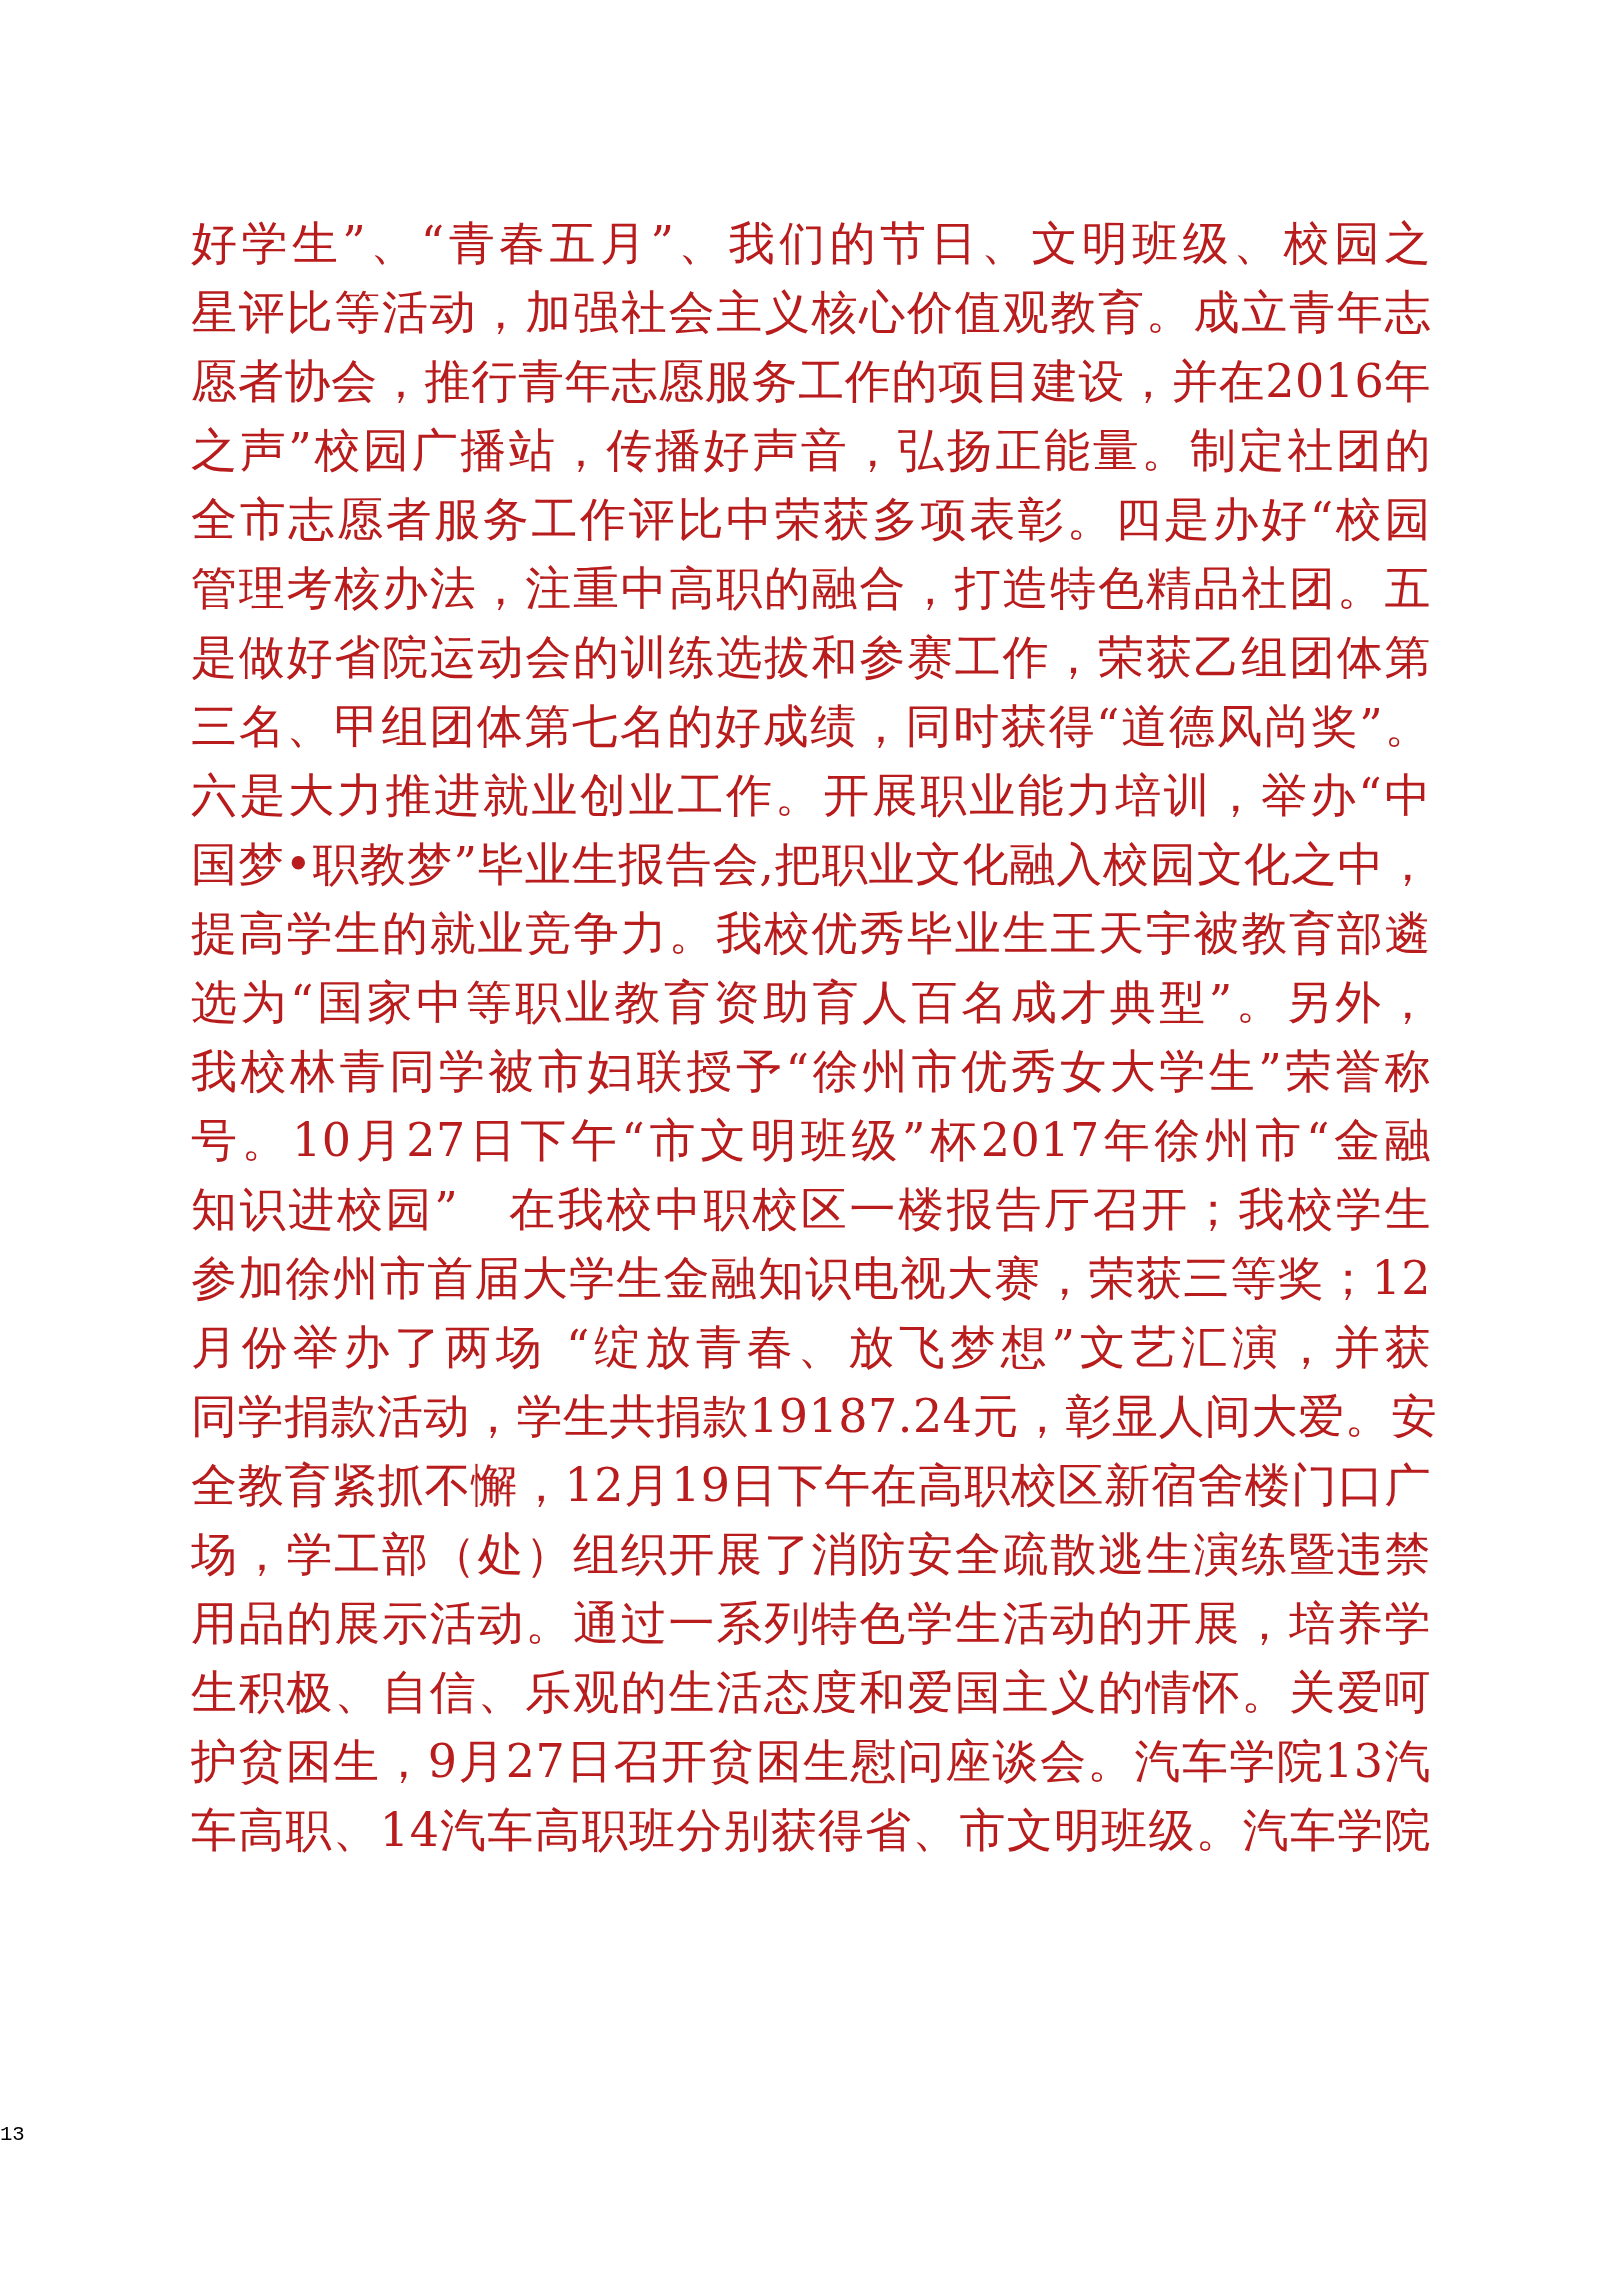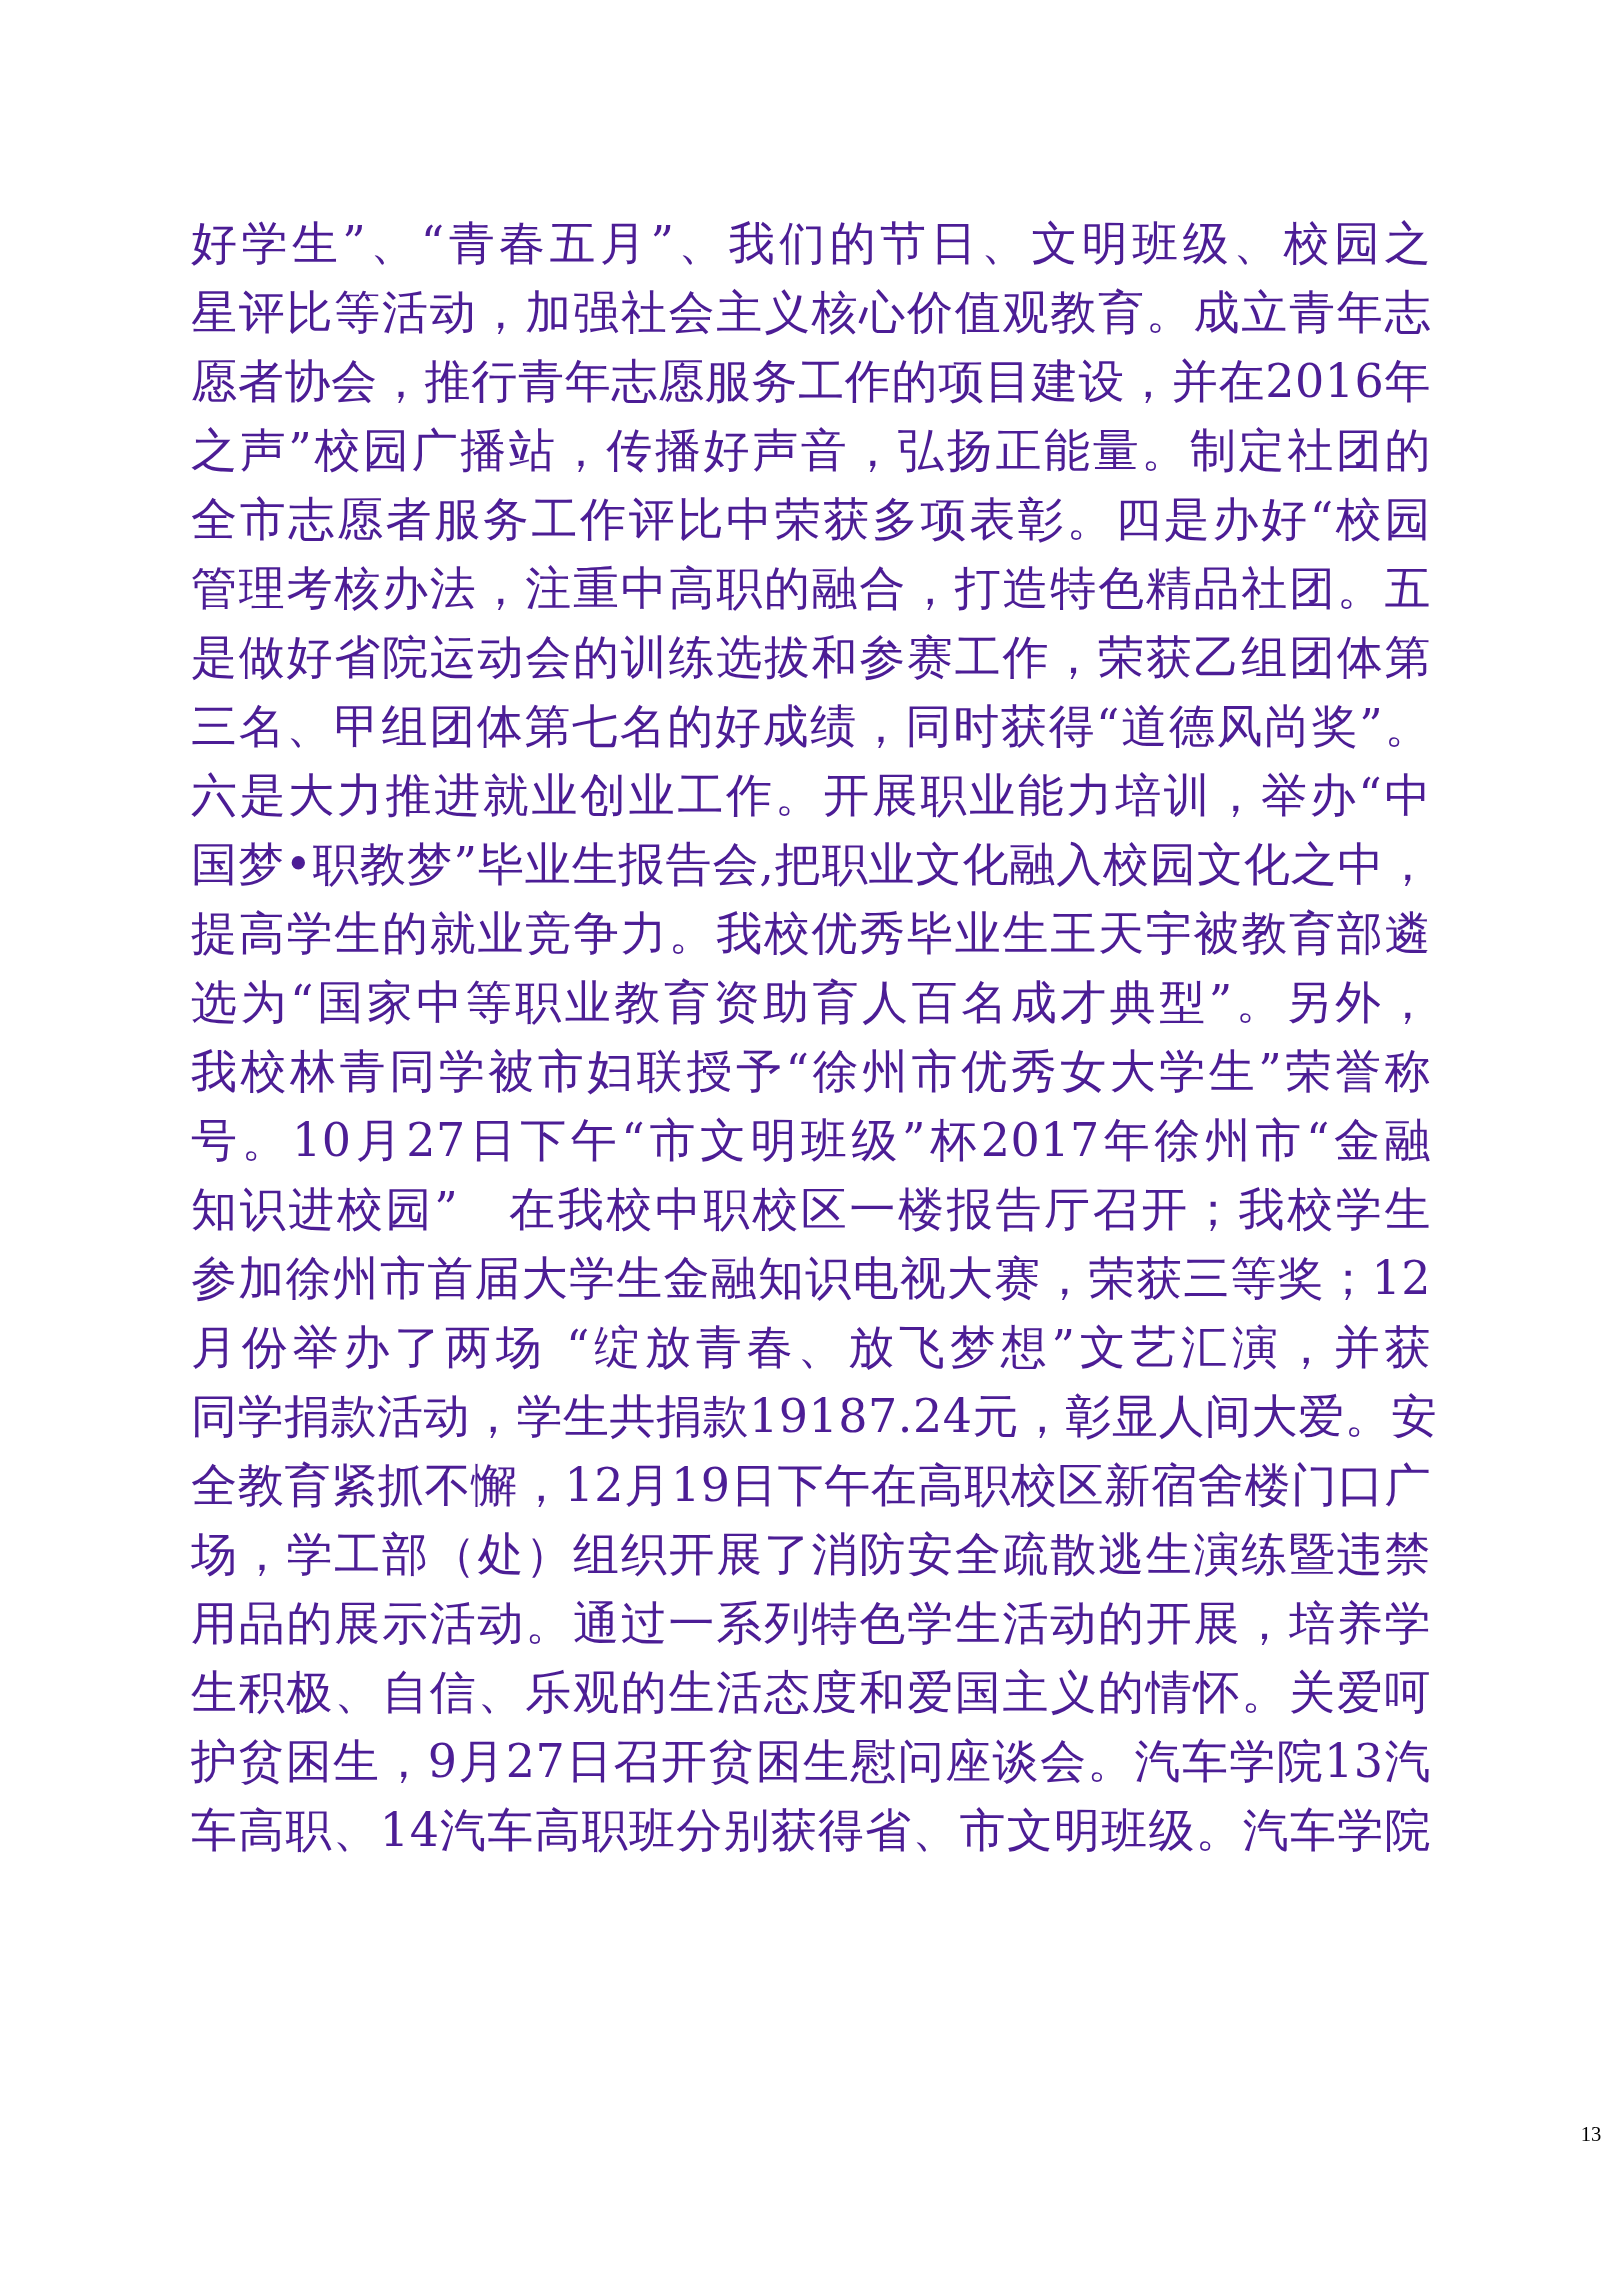--- a/index.html
+++ b/index.html
@@ -19,37 +19,37 @@
   .text-block {
     position: absolute;
     left: 191px;
     top: 209px;
     width: 1240px;
   }
   .line {
     font-size: 46px;
     line-height: 69px;
     height: 69px;
-    color: #4c1d95;
+    color: #b91c1c;
     text-align: justify;
     
     text-align-last: justify;
     white-space: nowrap;
     letter-spacing: 0.5px;
     font-weight: 400;
   }
   .page-number {
     position: absolute;
     left: 0;
     right: 19.6px;
     top: 2120px;
-    text-align: right;
+    text-align: left;
     font-size: 20.6px;
     line-height: 29px;
-    font-family: Liberation Serif, serif;
+    font-family: Liberation Mono, monospace;
     color: #000000;
   }
 </style>
 </head>
 <body>
 
 <div class="page">
   <div class="text-block">
     <div class="line">好学生”、“青春五月”、我们的节日、文明班级、校园之</div>
     <div class="line">星评比等活动，加强社会主义核心价值观教育。成立青年志</div>

